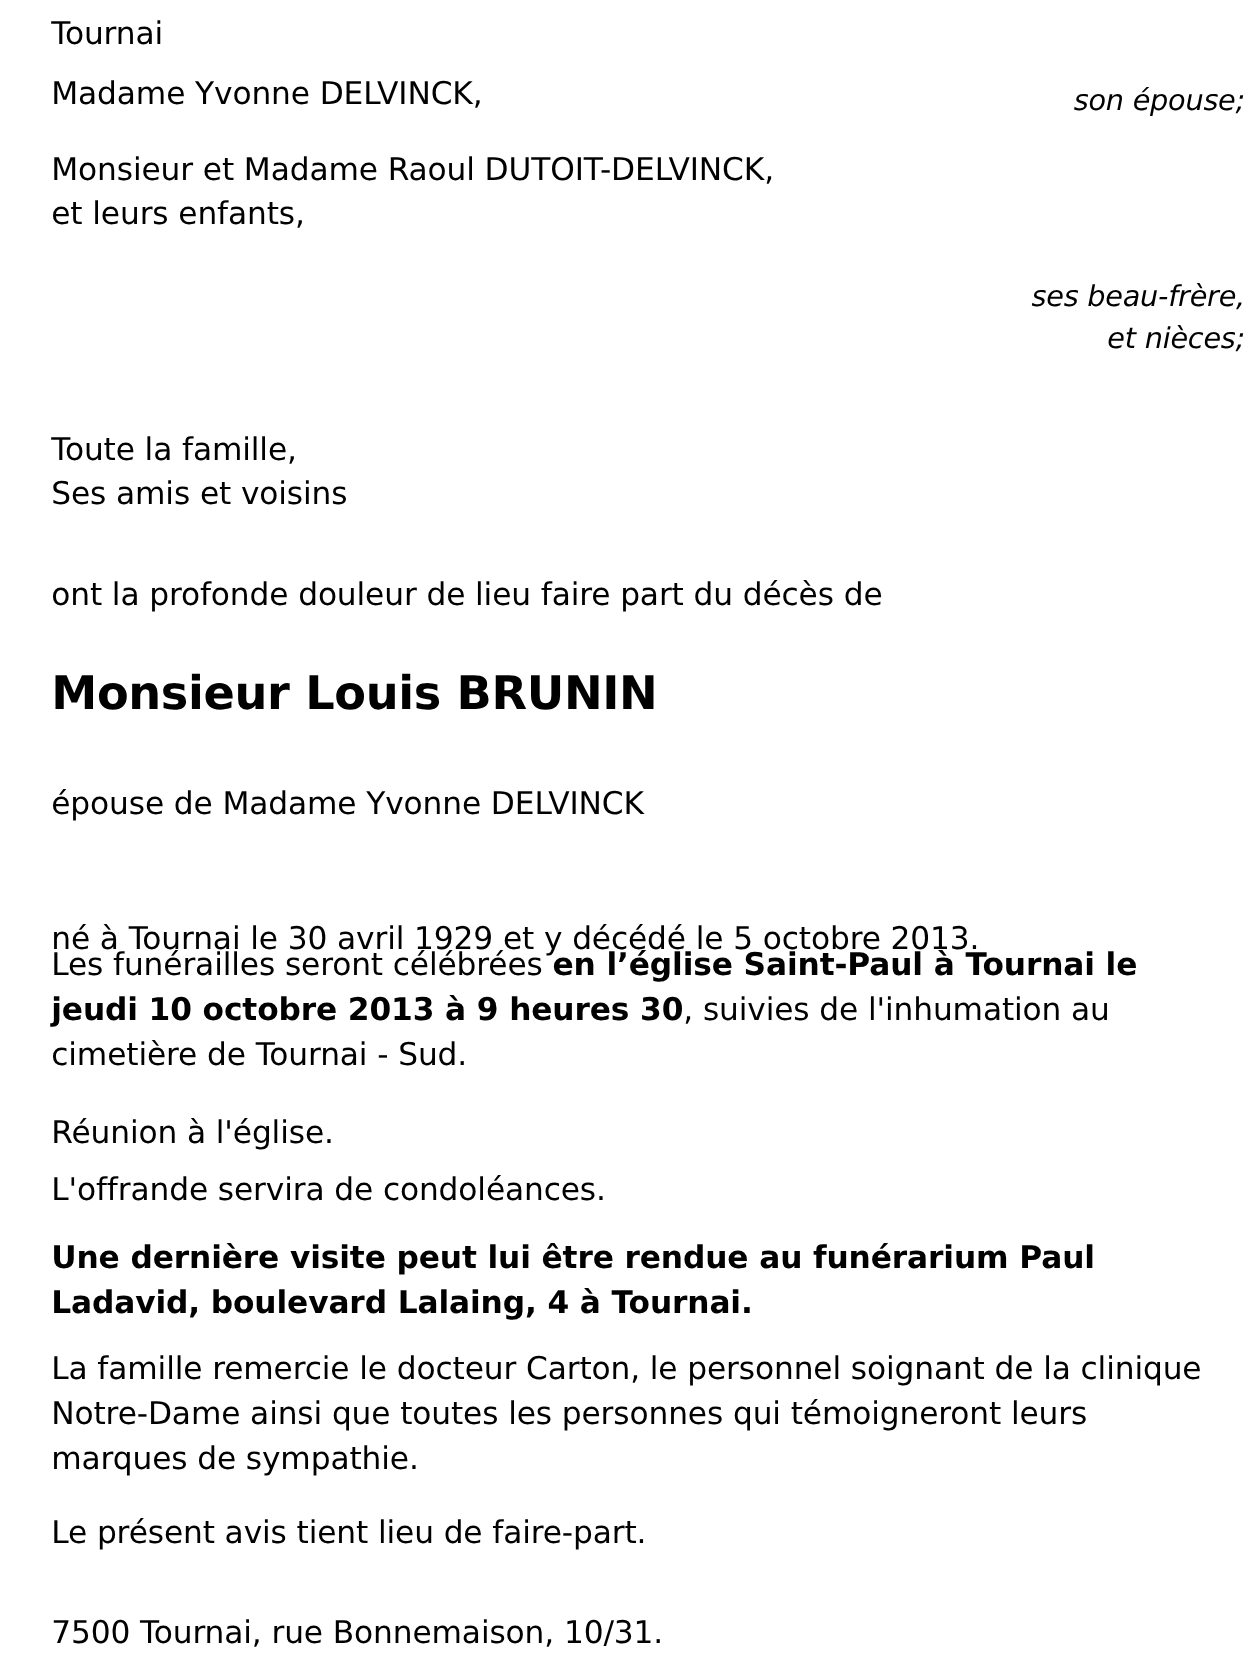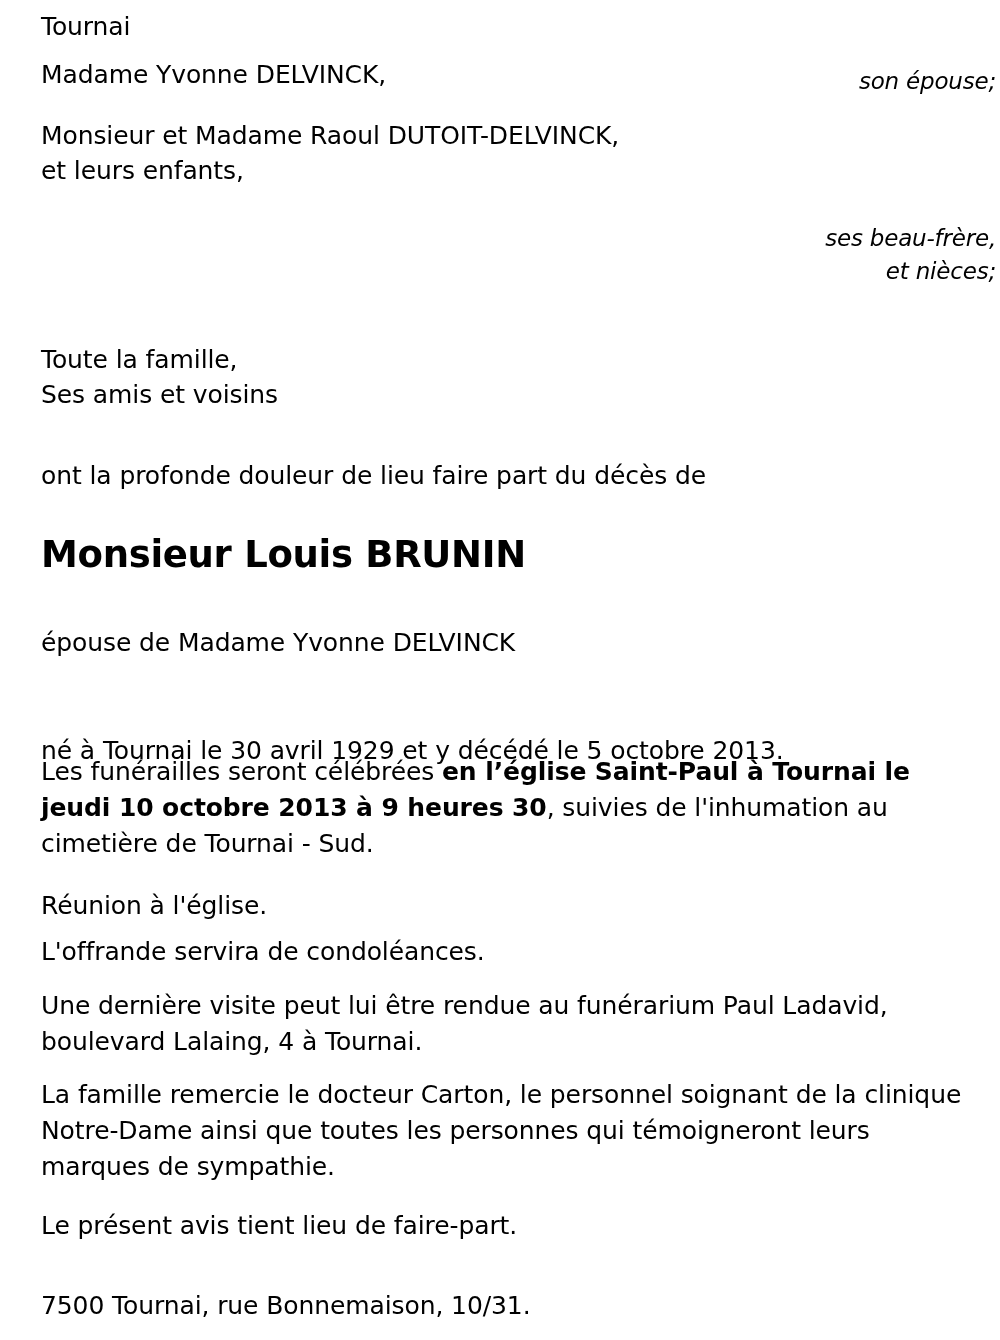--- a/index.html
+++ b/index.html
@@ -126,21 +126,21 @@
 
   <div class="pos blk" style="top:888px;">
     <span class="line pad-l">Réunion à l'église.</span>
   </div>
 
   <div class="pos blk" style="top:934px;">
     <span class="line pad-l">L'offrande servira de condoléances.</span>
   </div>
 
   <div class="pos blk" style="top:988px;">
-    <p class="para" style="margin:0;">Une dernière visite peut lui être rendue au funérarium Paul Ladavid, boulevard Lalaing, 4 à Tournai.</p>
+    <p class="para" style="margin:0;font-weight:bold;">Une dernière visite peut lui être rendue au funérarium Paul Ladavid, boulevard Lalaing, 4 à Tournai.</p>
   </div>
 
   <div class="pos blk" style="top:1077px;">
     <p class="para" style="margin:0;">La famille remercie le docteur Carton, le personnel soignant de la clinique Notre-Dame ainsi que toutes les personnes qui témoigneront leurs marques de sympathie.</p>
   </div>
 
   <div class="pos blk" style="top:1208px;">
     <span class="line pad-l">Le présent avis tient lieu de faire-part.</span>
   </div>
 

